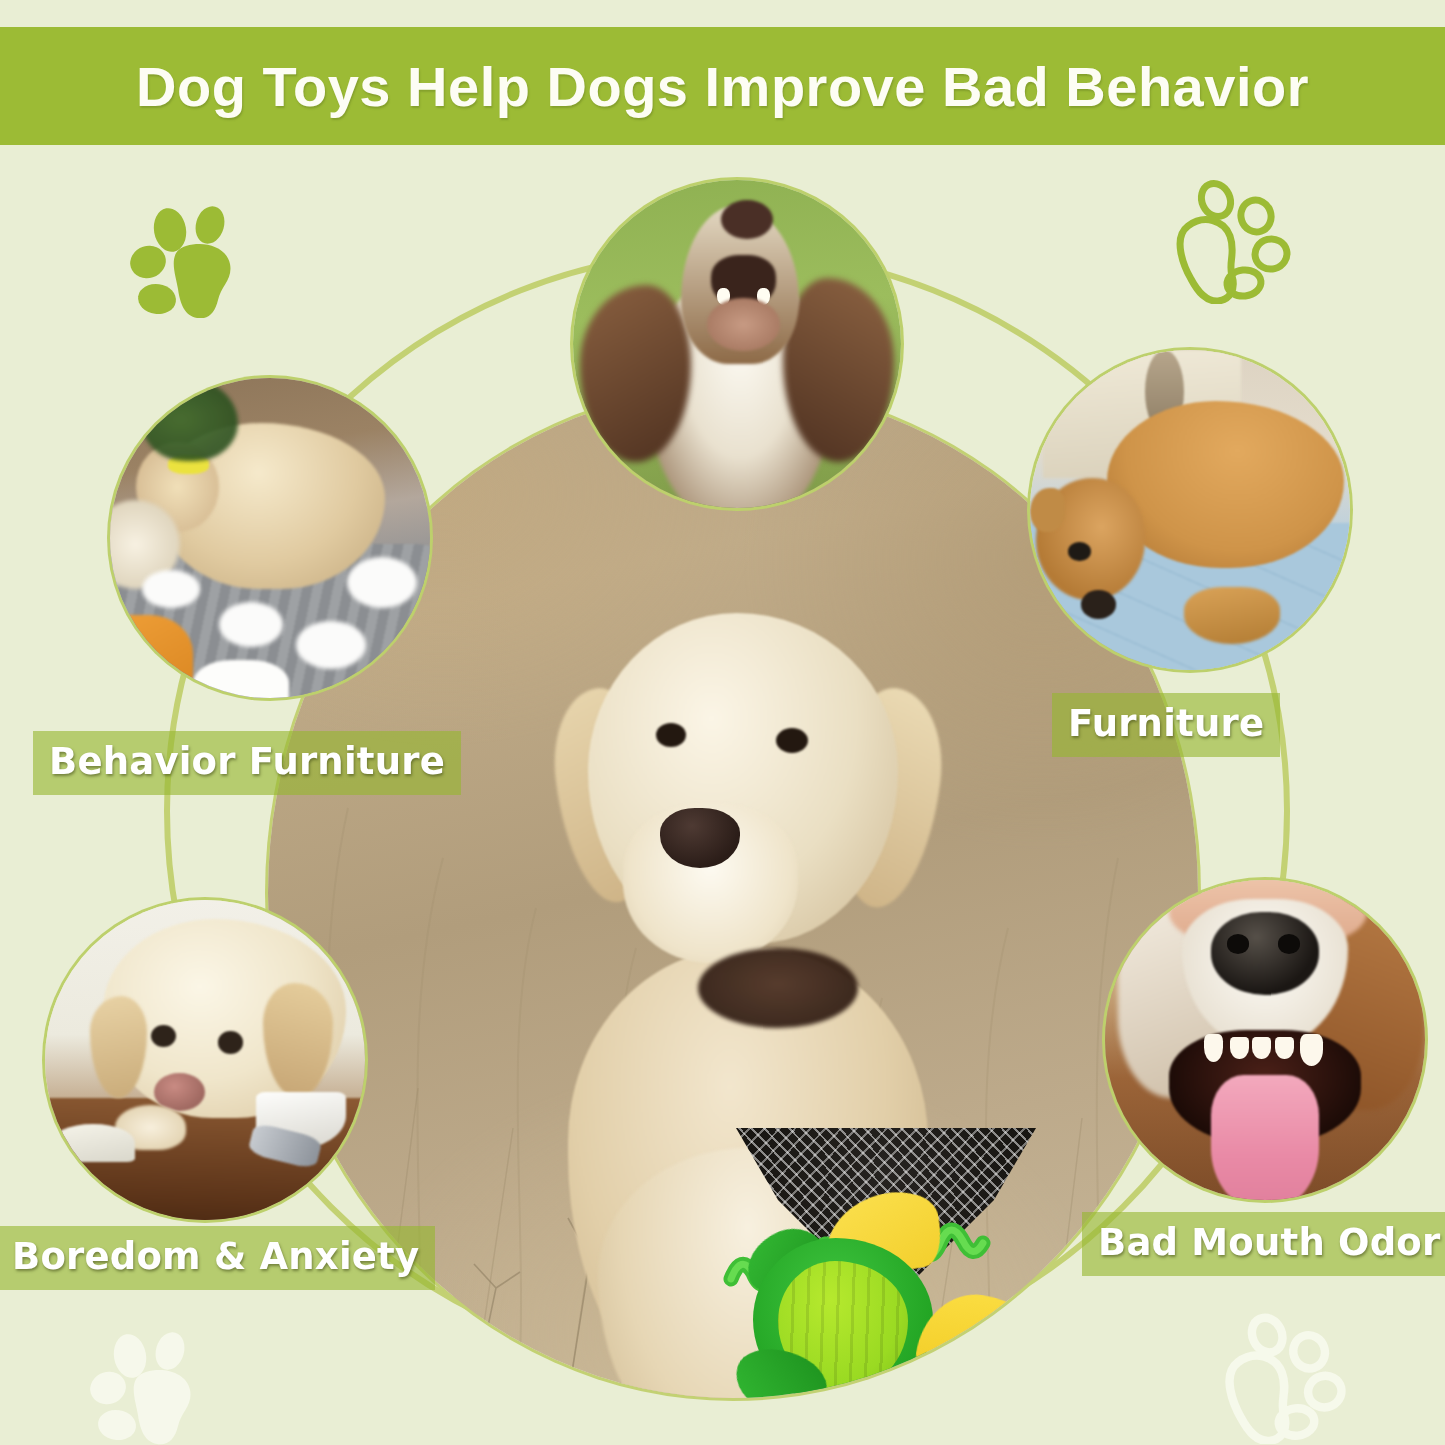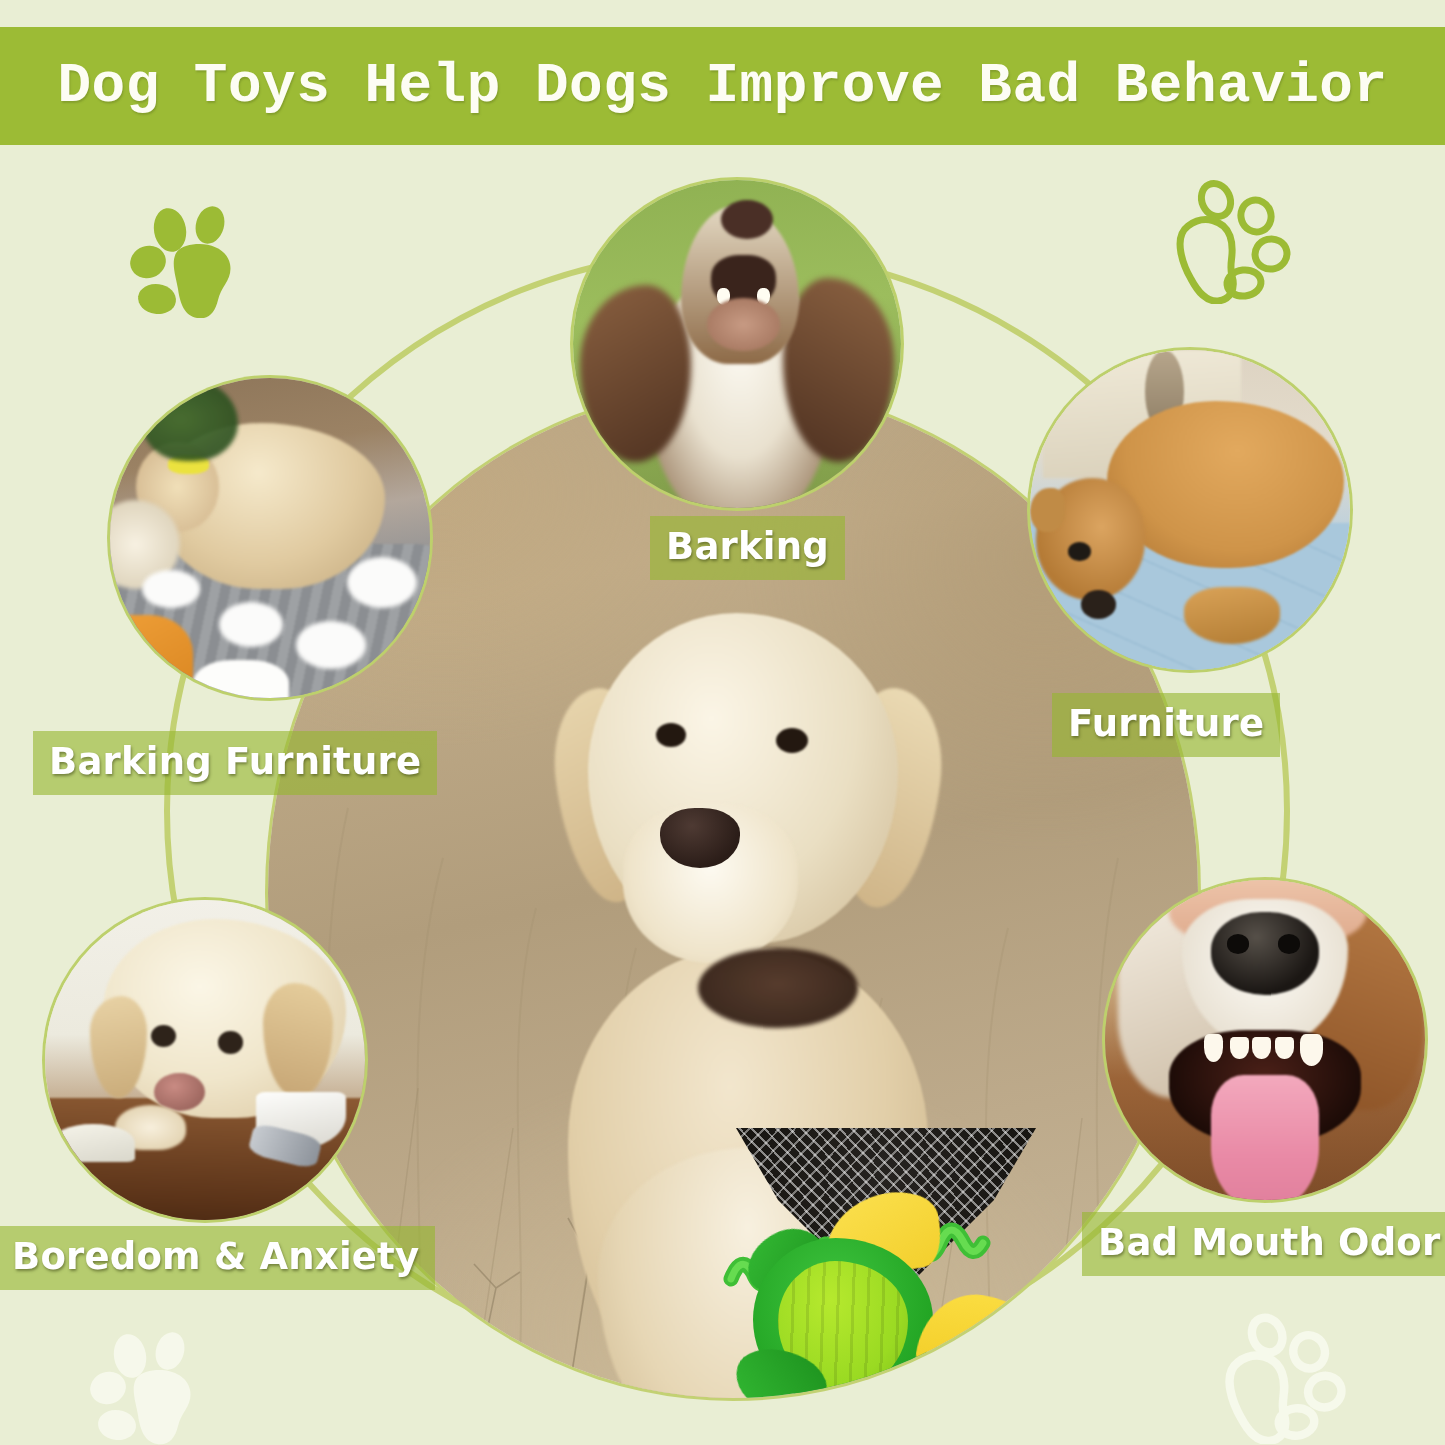--- a/index.html
+++ b/index.html
@@ -12,21 +12,21 @@
   #stage{position:relative;width:1445px;height:1445px;overflow:hidden;background:#e9eed4;}
 
   
   #header-band{
     position:absolute;left:0;top:27px;width:1445px;height:118px;
     background:#9cbb35;
     display:flex;align-items:center;justify-content:center;
   }
   #header-title{
     color:#fdfdf4;font-size:56px;font-weight:bold;letter-spacing:.5px;
-    font-family:Liberation Mono, monospace;
+    font-family:Liberation Sans, sans-serif;
     text-shadow:1px 2px 2px rgba(90,110,30,.35);
     white-space:nowrap;
   }
 
   
   .paw{position:absolute;}
   .paw svg{display:block;}
 
   
   #ring{
@@ -306,38 +306,37 @@
     <div class="blob" style="left:22%;top:30%;width:58%;height:75%;background:radial-gradient(ellipse at 50% 25%,#fdfbf4,#e9e1cf 45%,#7d5b3b 100%);border-radius:50% 50% 42% 42%/40% 40% 60% 60%;filter:blur(2px);"></div>
     <div class="blob" style="left:2%;top:32%;width:34%;height:54%;background:linear-gradient(150deg,#8a6040,#4e3120);border-radius:60% 40% 50% 50%/45% 45% 55% 55%;filter:blur(3px);"></div>
     <div class="blob" style="left:64%;top:30%;width:34%;height:56%;background:linear-gradient(210deg,#8d6342,#4d3020);border-radius:40% 60% 50% 50%/45% 45% 55% 55%;filter:blur(3px);"></div>
     <div class="blob" style="left:33%;top:8%;width:36%;height:48%;background:linear-gradient(180deg,#e3d8c2,#8d6a47);border-radius:46% 54% 40% 40%/60% 60% 40% 40%;filter:blur(1.6px);"></div>
     <div class="blob" style="left:45%;top:6%;width:16%;height:12%;background:#4a2f26;border-radius:50%;filter:blur(1.4px);"></div>
     <div class="blob" style="left:42%;top:23%;width:20%;height:16%;background:#3a241c;border-radius:50% 50% 60% 60%;filter:blur(1.4px);"></div>
     <div class="blob" style="left:44%;top:33%;width:4%;height:5%;background:#fffdf2;border-radius:50% 50% 60% 60%;"></div>
     <div class="blob" style="left:56%;top:33%;width:4%;height:5%;background:#fffdf2;border-radius:50% 50% 60% 60%;"></div>
     <div class="blob" style="left:41%;top:36%;width:22%;height:16%;background:radial-gradient(ellipse,#c79a83,#9e6f58);border-radius:50%;filter:blur(1.6px);"></div>
   </div>
-  <div class="label" id="lbl-barking">Barking</div>
 
   <div class="sat" id="sat-destroy">
     <div class="inner" style="background:linear-gradient(170deg,#8d7559 0%,#9b8264 26%,#b3a79c 46%,#8e9093 66%,#9b9ea1 100%);"></div>
     <div class="blob" style="left:-4%;top:52%;width:112%;height:56%;background:repeating-linear-gradient(102deg,#9ea1a4 0 10px,#8b8e92 10px 20px);border-radius:12% 12% 0 0;filter:blur(1.2px);"></div>
     <div class="blob" style="left:-8%;top:74%;width:34%;height:30%;background:linear-gradient(150deg,#f0a13a,#d8841f);border-radius:20% 40% 0 0;filter:blur(1.4px);"></div>
     <div class="blob" style="left:14%;top:14%;width:72%;height:52%;background:radial-gradient(ellipse at 45% 30%,#f5e9cb,#e0caa0 55%,#c2a87c 100%);border-radius:46% 54% 45% 45%/45% 45% 55% 55%;filter:blur(1.4px);"></div>
     <div class="blob" style="left:8%;top:20%;width:26%;height:28%;background:radial-gradient(ellipse,#f0dfb8,#cfb289);border-radius:50%;filter:blur(1.6px);"></div>
     <div class="blob" style="left:18%;top:24%;width:13%;height:6%;background:#ebe23f;border-radius:40%;filter:blur(.9px);"></div>
     <div class="blob" style="left:-6%;top:38%;width:28%;height:28%;background:radial-gradient(ellipse,#f7f1e2,#d5c9ae);border-radius:50%;filter:blur(2px);"></div>
     <div class="blob" style="left:10%;top:0%;width:30%;height:26%;background:radial-gradient(ellipse at 40% 50%,#3f6b2c,#25461c);border-radius:40% 60% 50% 50%;filter:blur(2px);opacity:.9;"></div>
     <div class="blob" style="left:74%;top:56%;width:22%;height:16%;background:#fbfbfa;border-radius:50%;filter:blur(2px);"></div>
     <div class="blob" style="left:34%;top:70%;width:20%;height:14%;background:#fbfbfa;border-radius:50%;filter:blur(2px);"></div>
     <div class="blob" style="left:58%;top:76%;width:22%;height:15%;background:#fbfbfa;border-radius:50%;filter:blur(2px);"></div>
     <div class="blob" style="left:10%;top:60%;width:18%;height:12%;background:#fbfbfa;border-radius:50%;filter:blur(2px);"></div>
     <div class="blob" style="left:26%;top:88%;width:30%;height:18%;background:#fdfdfb;border-radius:40% 40% 20% 20%;filter:blur(1.6px);"></div>
   </div>
-  <div class="label" id="lbl-destroy">Barking Furniture</div>
+  <div class="label" id="lbl-destroy">Behavior Furniture</div>
 
   <div class="sat" id="sat-overweight">
     <div class="inner" style="background:linear-gradient(180deg,#ddd3c2 0%,#e4dccc 30%,#bcd0dd 58%,#9fc0d4 100%);"></div>
     <div class="blob" style="left:0%;top:54%;width:100%;height:50%;background:repeating-linear-gradient(24deg,#a9c8dc 0 38px,#9dbfd5 38px 40px),repeating-linear-gradient(112deg,rgba(80,110,135,.25) 0 34px,transparent 34px 36px);border-radius:0;filter:blur(.8px);"></div>
     <div class="blob" style="left:4%;top:0%;width:62%;height:40%;background:linear-gradient(175deg,#f0ead8,#d9d0ba);border-radius:0;filter:blur(1.4px);"></div>
     <div class="blob" style="left:36%;top:0%;width:12%;height:26%;background:linear-gradient(180deg,#b7a68c,#8f7f66);filter:blur(1px);"></div>
     <div class="blob" style="left:24%;top:16%;width:74%;height:52%;background:radial-gradient(ellipse at 55% 30%,#e2a95e,#cf9449 60%,#a9702f 100%);border-radius:46% 54% 48% 48%/48% 48% 52% 52%;filter:blur(1.2px);"></div>
     <div class="blob" style="left:2%;top:40%;width:34%;height:38%;background:radial-gradient(ellipse at 60% 40%,#dba460,#b57b36 70%);border-radius:52% 48% 50% 50%;filter:blur(1.4px);"></div>
     <div class="blob" style="left:0%;top:43%;width:11%;height:14%;background:#c08b46;border-radius:60% 40% 50% 50%;filter:blur(1.2px);"></div>
     <div class="blob" style="left:12%;top:60%;width:7%;height:6%;background:#1e1a15;border-radius:50%;filter:blur(1px);"></div>

